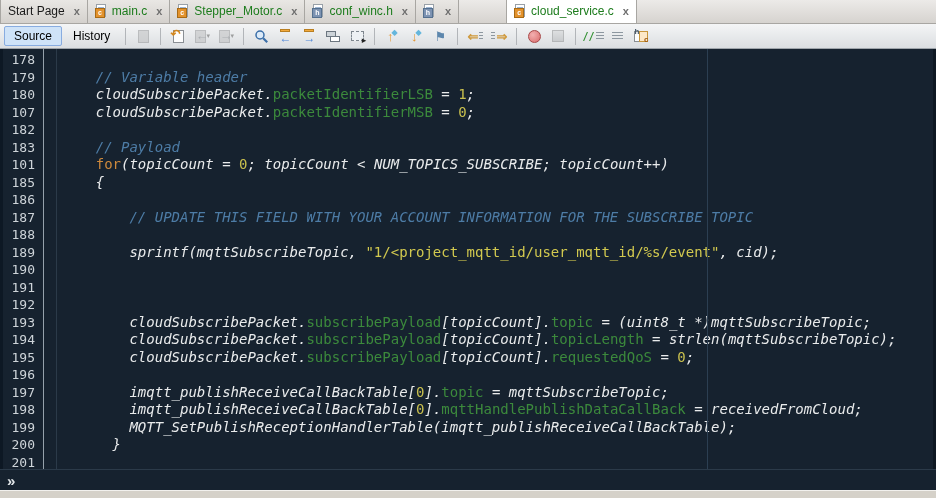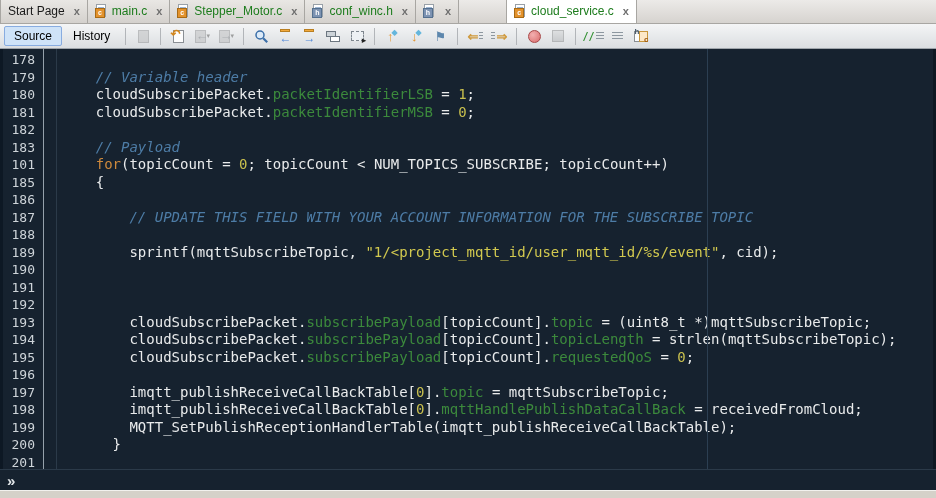--- a/index.html
+++ b/index.html
@@ -73,21 +73,21 @@
   .editor::before{content:"";position:absolute;left:0;top:0;bottom:0;width:3px;background:#0d1824;}
   .editor::after{content:"";position:absolute;right:0;top:0;bottom:0;width:3px;background:#0e1822;}
   .gutter{width:44px;flex:none;text-align:right;padding:2px 8px 0 0;box-sizing:border-box;
     border-right:1px solid #95a1ab;color:var(--line_number,#ced4d9);
     font:13px/17.5px "DejaVu Sans Mono",monospace;}
   .fold{width:12px;flex:none;border-right:1px solid #2b3a49;}
   .code{position:relative;flex:1;padding:2px 0 0 5px;white-space:pre;
     font:14px/17.5px "DejaVu Sans Mono",monospace;color:var(--text,#e9ebec);}
   .marginline{position:absolute;left:707px;top:0;bottom:0;width:1px;background:var(--margin_line,#2c3f52);}
   .ln,.cl{height:17.5px;}
-  .seg-pln{color:var(--text,#e9ebec);}
+  .seg-pln{color:var(--text,#e9ebec);font-style:italic;}
   .seg-com{color:var(--comment,#4d7ca6);font-style:italic;}
   .seg-kw{color:var(--keyword,#cf8a3c);}
   .seg-num{color:var(--literal,#c9c04e);}
   .seg-str{color:var(--string,#d2c94f);}
   .seg-fld{color:var(--field,#3c8a3c);}
   
   .crumbs{height:21px;background:var(--editor_bg,#16222f);border-top:1px solid #2b3a49;
     display:flex;align-items:center;padding-left:7px;box-sizing:border-box;}
   .crumbs .chev{color:#e3e7ea;font-size:15px;font-weight:bold;line-height:1;}
   .hscroll{height:8px;background:#d5d1c9;border-top:1px solid #f2f1ee;box-sizing:border-box;}
@@ -232,21 +232,21 @@
         <span class="ov" style="right:4px;bottom:2px;color:#a05a10;font-size:8px;font-weight:bold">c</span>
       </span>
     </span>
 </div>
 
 <div class="editor">
   <div class="gutter" id="gutter">
       <div class="ln">178</div>
       <div class="ln">179</div>
       <div class="ln">180</div>
-      <div class="ln">181</div>
+      <div class="ln">107</div>
       <div class="ln">182</div>
       <div class="ln">183</div>
       <div class="ln">101</div>
       <div class="ln">185</div>
       <div class="ln">186</div>
       <div class="ln">187</div>
       <div class="ln">188</div>
       <div class="ln">189</div>
       <div class="ln">190</div>
       <div class="ln">191</div>

